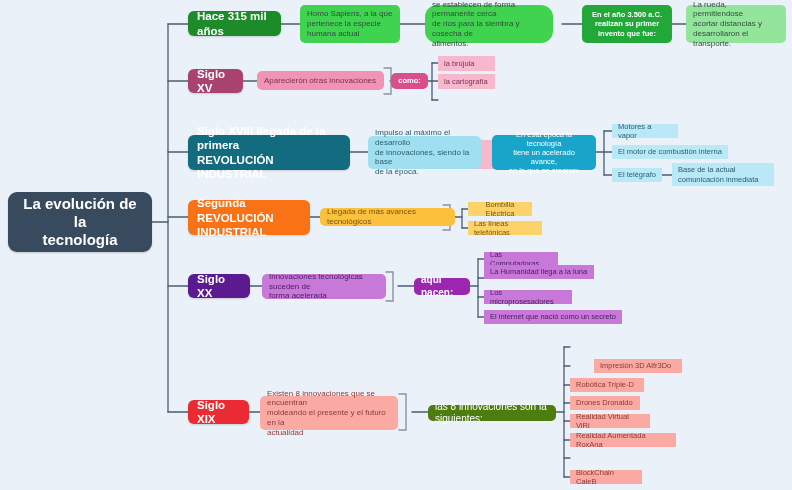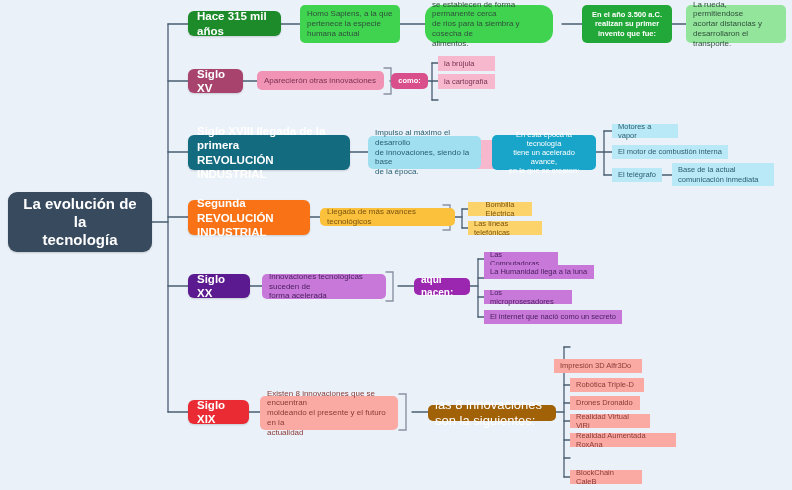--- a/index.html
+++ b/index.html
@@ -235,24 +235,24 @@
   </div>
 
   <div class="node lvl1" style="left:188px;top:400px;width:61px;height:24px;background:#ea2b33;color:#fff;justify-content:center;">
     <span>Siglo XIX</span>
   </div>
   <div class="node lvl2" style="left:260px;top:396px;width:138px;height:34px;background:#fba9a3;color:#8a3a36;">
     <span>Existen 8 innovaciones que se encuentran
 moldeando el presente y el futuro en la
 actualidad</span>
   </div>
-  <div class="node lvl2" style="left:428px;top:405px;width:128px;height:16px;background:#a16207;color:#fff;justify-content:center;font-size:13px;">
+  <div class="node lvl2" style="left:428px;top:405px;width:128px;height:16px;background:#4d7c0f;color:#fff;justify-content:center;font-size:10px;">
     <span>las 8 innovaciones son la siguientes:</span>
   </div>
-  <div class="node chip" style="left:554px;top:359px;width:88px;height:14px;background:#fba9a3;color:#8a3a36;">
+  <div class="node chip" style="left:594px;top:359px;width:88px;height:14px;background:#fba9a3;color:#8a3a36;">
     <span>Impresión 3D Alfr3Do</span>
   </div>
   <div class="node chip" style="left:570px;top:378px;width:74px;height:14px;background:#fba9a3;color:#8a3a36;">
     <span>Robótica Triple-D</span>
   </div>
   <div class="node chip" style="left:570px;top:396px;width:70px;height:14px;background:#fba9a3;color:#8a3a36;">
     <span>Drones Dronaldo</span>
   </div>
   <div class="node chip" style="left:570px;top:414px;width:80px;height:14px;background:#fba9a3;color:#8a3a36;">
     <span>Realidad Virtual ViRi</span>

